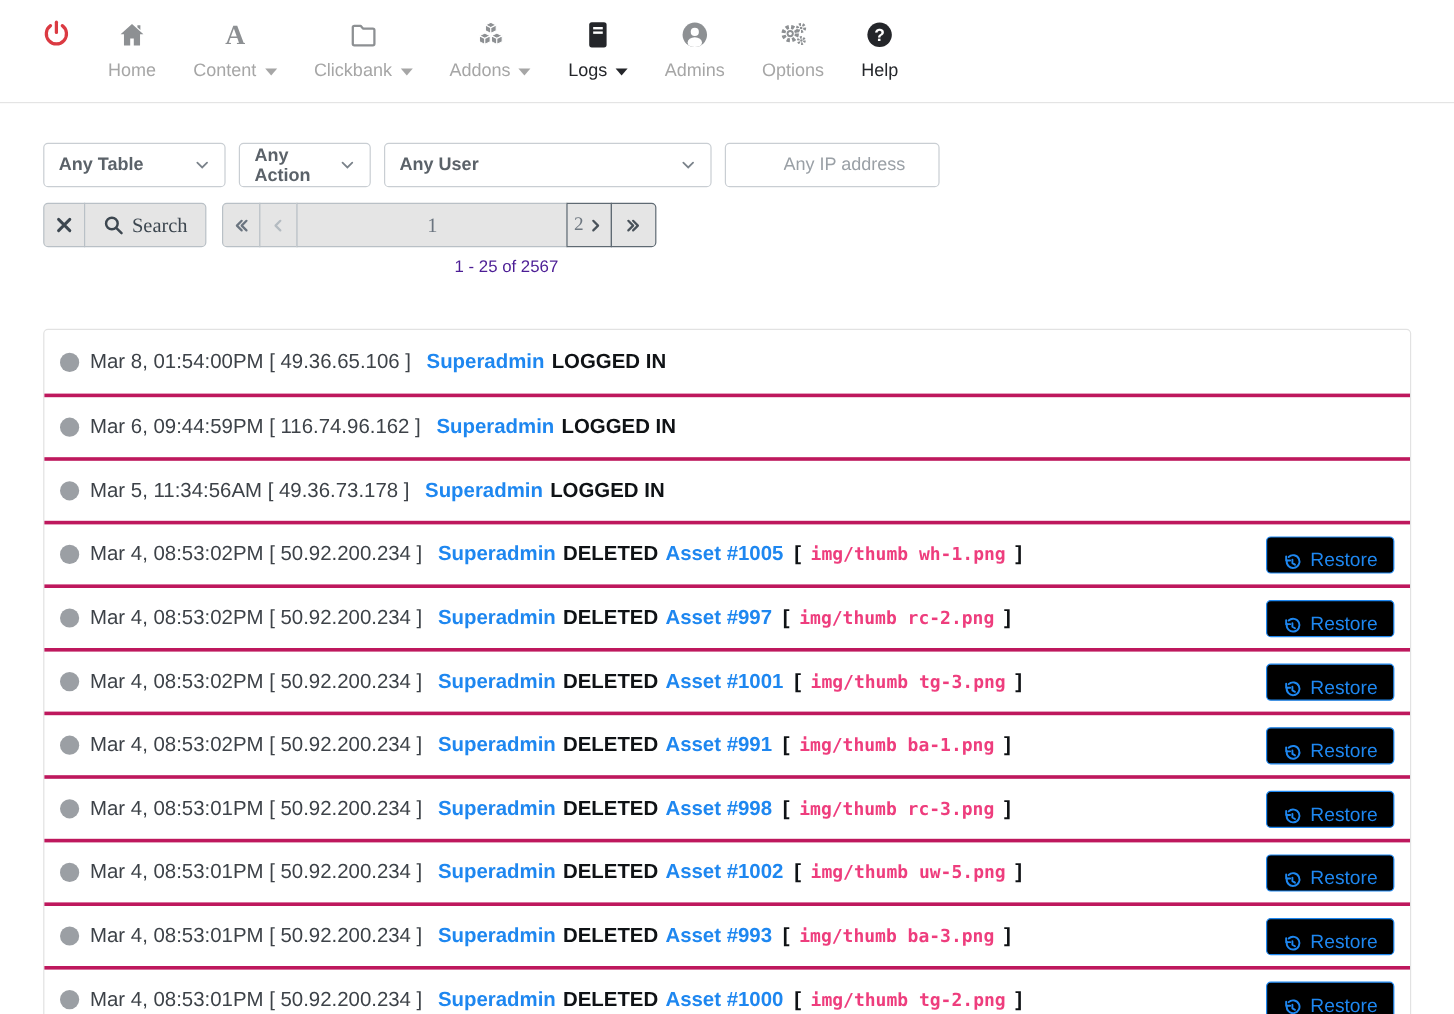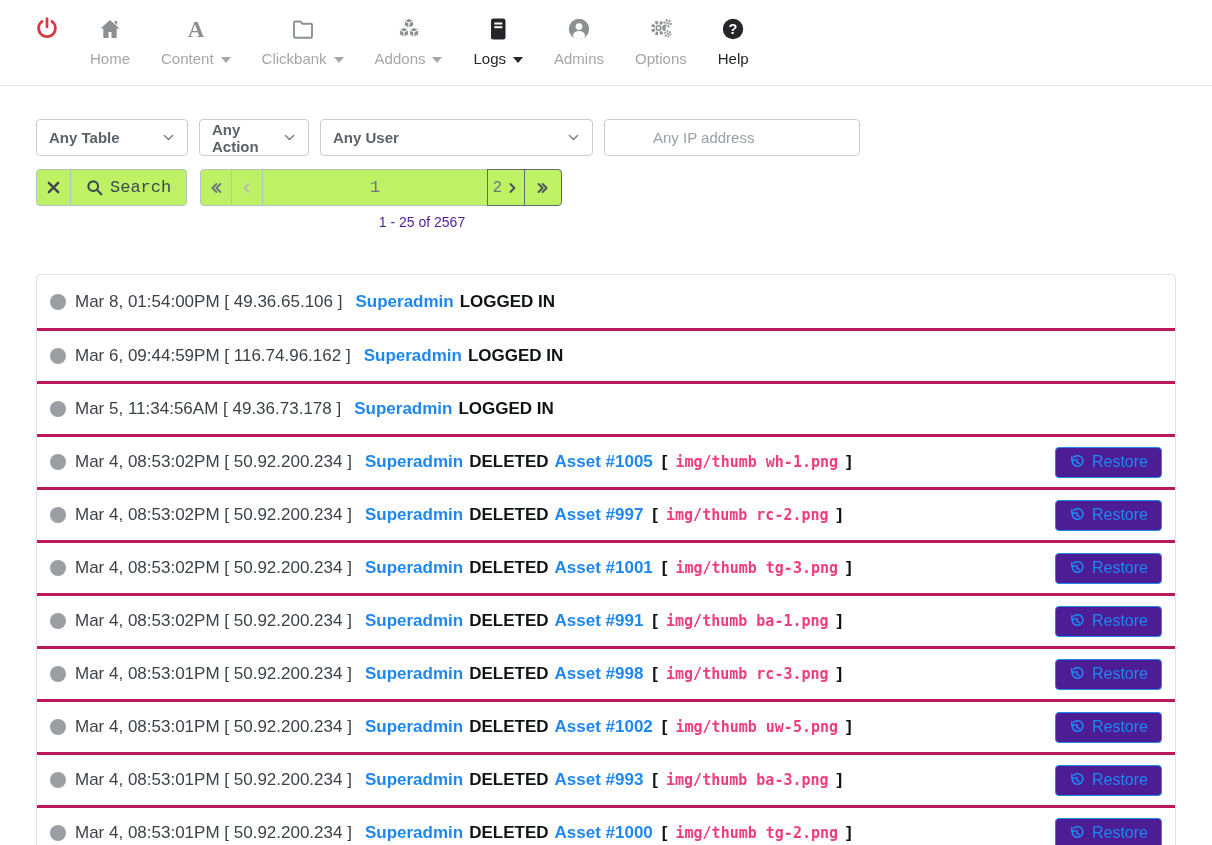--- a/index.html
+++ b/index.html
@@ -30,29 +30,29 @@
   .select, .text-input {
     height: 37px; border: 1px solid #c9ced3; border-radius: 4px;
     display: flex; align-items: center; padding: 0 12px;
     font-size: 15px; color: #5b6269; background: #fff;
   }
   .select { justify-content: space-between; cursor: pointer; font-weight: bold; }
   .select svg { width: 13px; height: 13px; color: #7a828a; flex: 0 0 auto; margin-left: 10px; }
   .sel-table { width: 152px; }
   .sel-action { width: 110px; }
   .sel-user { width: 273px; justify-content: space-between; }
-  .text-input { width: 256px; font-family: inherit; padding-left: 48px; }
+  .text-input { width: 179px; font-family: inherit; padding-left: 48px; }
   .text-input::placeholder { color: #9aa0a6; }
 
   .toolbar { display: flex; gap: 13px; margin-top: 13px; }
   .btn-group { display: flex; }
   .btn-group > * {
-    border: 1px solid #b9c0c6; background: #bef264; margin-left: -1px;
+    border: 1px solid #b9c0c6; background: #e5e5e5; margin-left: -1px;
     display: flex; align-items: center; justify-content: center;
-    font-family: Liberation Mono, monospace; font-size: 17px; color: #3d4750; cursor: pointer;
+    font-family: Liberation Serif, serif; font-size: 17px; color: #3d4750; cursor: pointer;
   }
   .btn-group > *:first-child { margin-left: 0; border-radius: 4px 0 0 4px; }
   .btn-group > *:last-child { border-radius: 0 4px 4px 0; }
   .btn-clear { width: 35px; height: 37px; }
   .btn-clear svg { width: 15px; height: 15px; }
   .btn-search { height: 37px; padding: 0 15px; gap: 7px; }
   .btn-search svg { width: 17px; height: 17px; }
 
   .pager { width: 362px; }
   .pg-first, .pg-prev { width: 32px; height: 37px; }
@@ -71,22 +71,22 @@
   .log-row + .log-row { border-top: 3px solid #be185d; }
   .dot { width: 16px; height: 16px; border-radius: 50%; background: #9b9fa4; flex: 0 0 auto; margin-right: 9px; }
   .meta { color: #3d4248; white-space: nowrap; }
   .user { color: #1e87f0; font-weight: bold; margin: 0 6px 0 13px; text-decoration: none; cursor: pointer; white-space: nowrap; }
   .action { color: #0f1215; font-weight: bold; white-space: nowrap; }
   .target { color: #1e87f0; font-weight: bold; margin-left: 6px; text-decoration: none; cursor: pointer; white-space: nowrap; }
   .bro, .brc { color: #0f1215; font-weight: bold; margin-left: 9px; }
   .file { font-family: "DejaVu Sans Mono", "Liberation Mono", monospace; font-size: 15px; font-weight: 600; color: #ee3d7d; margin-left: 8px; white-space: nowrap; }
   .brc { margin-left: 8px; }
   .restore {
-    margin-left: auto; display: flex; align-items: center; gap: 7px;
-    border: 1px solid #1e87f0; color: #1e87f0; background: #4c1d95;
+    margin-left: auto; display: flex; align-items: flex-end; gap: 7px;
+    border: 1px solid #1e87f0; color: #1e87f0; background: #000000;
     border-radius: 4px; height: 31px; padding: 0 13px;
     font-family: inherit; font-size: 16px; cursor: pointer;
   }
   .restore svg { width: 16px; height: 16px; }
 </style>
 </head>
 <body>
 
 <header>
   <div class="power-item">

